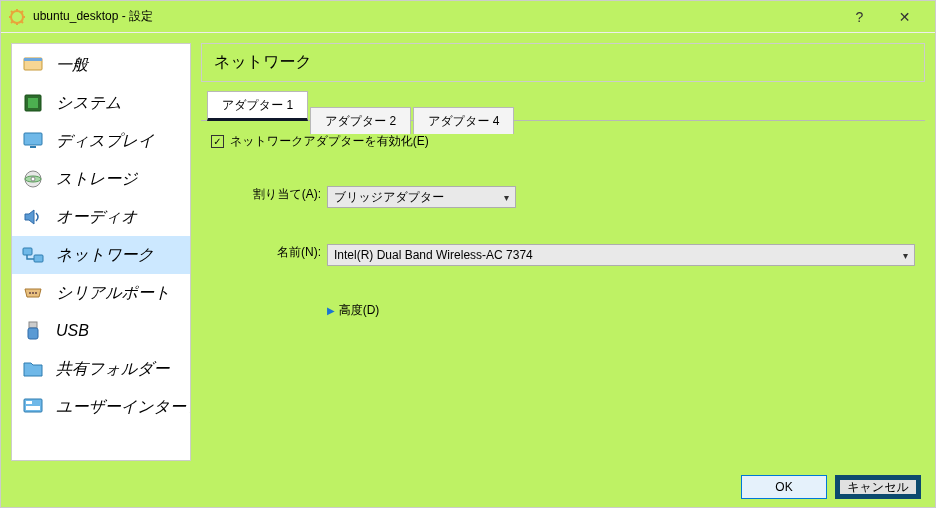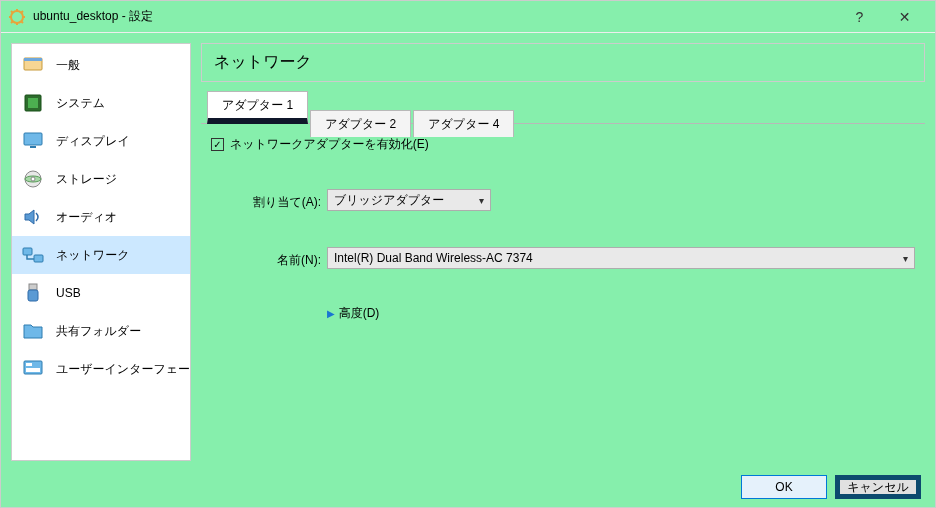--- a/index.html
+++ b/index.html
@@ -1,41 +1,41 @@
 <!DOCTYPE html>
 <html><head>
 <meta charset="utf-8">
 <style>
 * { box-sizing: border-box; margin: 0; padding: 0; }
 body { font-family: "Meiryo UI", "Yu Gothic UI", sans-serif; font-size: 12px; background: #fff; color: #000; }
-.window { width: 936px; height: 508px; border: 1px solid #ccc; display: flex; flex-direction: column; background: #86efac; }
+.window { width: 936px; height: 508px; border: 1px solid #ccc; display: flex; flex-direction: column; background: #bef264; }
 .titlebar { height: 32px; display: flex; align-items: center; padding: 0 8px; border-bottom: 1px solid #eee; }
 .title-icon { width: 16px; height: 16px; margin-right: 8px; display: inline-flex; align-items: center; justify-content: center; }
 .title-text { flex: 1; font-size: 12px; }
 .title-btn { width: 45px; height: 30px; display: flex; align-items: center; justify-content: center; cursor: default; font-size: 14px; color: #333; }
 .body { flex: 1; display: flex; padding: 10px 10px 6px 10px; gap: 10px; }
 .sidebar { width: 180px; border: 1px solid #ccc; background: #fff; display: flex; flex-direction: column; padding: 2px 0; overflow: hidden; }
 .side-item { display: flex; align-items: center; height: 38px; padding: 0 10px; gap: 12px; cursor: default; }
 .side-item.selected { background: #cce8ff; }
 .side-icon { width: 22px; height: 22px; display: inline-flex; align-items: center; justify-content: center; }
-.side-label { font-size: 12px; white-space: nowrap; }
+.side-label { font-size: 16px; white-space: nowrap; font-style: italic; }
 .main { flex: 1; display: flex; flex-direction: column; }
 .section-title { border: 1px solid #ccc; padding: 8px 12px; font-size: 16px; margin-bottom: 8px; }
 .tabs { display: flex; align-items: flex-end; border-bottom: 1px solid #b8b8b8; padding-left: 6px; }
 .tab { padding: 5px 14px 4px 14px; border: 1px solid #b8b8b8; border-bottom: none; margin-right: 2px; background: #f4f4f4; font-size: 12px; cursor: default; position: relative; top: 14px; }
-.tab.active { background: #fff; border-bottom: 6px solid #0f172a; top: 1px; }
+.tab.active { background: #fff; border-bottom: 3px solid #0f172a; top: 1px; }
 .pane { padding: 12px 10px 10px 10px; }
 .row { display: flex; align-items: center; margin-bottom: 8px; }
 .chk { width: 13px; height: 13px; border: 1px solid #333; display: inline-flex; align-items: center; justify-content: center; margin-right: 6px; font-size: 10px; line-height: 1; }
 .lbl { font-size: 12px; }
-.form-row { display: flex; align-items: flex-end; margin-bottom: 6px; margin-top: 36px; }
+.form-row { display: flex; align-items: flex-start; margin-bottom: 6px; margin-top: 36px; }
 .form-label { width: 90px; text-align: right; margin-right: 6px; font-size: 12px; }
 .combo { border: 1px solid #adadad; background: #e9e9e9; height: 22px; display: flex; align-items: center; padding: 0 6px; font-size: 12px; position: relative; }
 .combo::after { content: "▾"; position: absolute; right: 6px; font-size: 10px; color: #333; }
-.combo.short { width: 164px; }
+.combo.short { width: 189px; }
 .combo.long { flex: 1; }
 .indent { padding-left: 20px; }
 .expander { display: flex; align-items: center; gap: 4px; font-size: 12px; cursor: default; }
 .tri { color: #1a75d1; font-size: 10px; }
 .footer { height: 40px; display: flex; align-items: center; justify-content: flex-end; padding: 0 14px; gap: 8px; margin-left: 44px; }
 .btn { min-width: 86px; height: 24px; border: 5px solid #0c4a6e; background: #e1e1e1; font-size: 12px; display: inline-flex; align-items: center; justify-content: center; cursor: default; }
 .btn.default { border: 1px solid #0078d7; background: #e5f1fb; }
 </style>
 </head>
 <body>
@@ -116,20 +116,31 @@
               <rect x="1" y="4" width="9" height="7" rx="1" fill="#6fb8e8" stroke="#2f7cb0"></rect>
               <rect x="12" y="11" width="9" height="7" rx="1" fill="#6fb8e8" stroke="#2f7cb0"></rect>
               <path d="M5 11 L5 15 L12 15" fill="none" stroke="#2f7cb0" stroke-width="1.5"></path>
             </svg>
           </span>
         <span class="side-label">ネットワーク</span>
       </div>
       <div class="side-item">
         <span class="side-icon">
             <svg width="22" height="22" viewBox="0 0 22 22">
+              <path d="M3 7 L19 7 L17 15 L5 15 Z" fill="#e8c080" stroke="#a87830"></path>
+              <circle cx="8" cy="11" r="1" fill="#644"></circle>
+              <circle cx="11" cy="11" r="1" fill="#644"></circle>
+              <circle cx="14" cy="11" r="1" fill="#644"></circle>
+            </svg>
+          </span>
+        <span class="side-label">シリアルポート</span>
+      </div>
+      <div class="side-item">
+        <span class="side-icon">
+            <svg width="22" height="22" viewBox="0 0 22 22">
               <rect x="7" y="2" width="8" height="6" fill="#ccc" stroke="#888"></rect>
               <rect x="6" y="8" width="10" height="11" rx="2" fill="#5a9ad4" stroke="#2f6aa8"></rect>
             </svg>
           </span>
         <span class="side-label">USB</span>
       </div>
       <div class="side-item">
         <span class="side-icon">
             <svg width="22" height="22" viewBox="0 0 22 22">
               <path d="M2 5 L9 5 L11 7 L20 7 L20 18 L2 18 Z" fill="#6fb8e8" stroke="#2f7cb0"></path>

